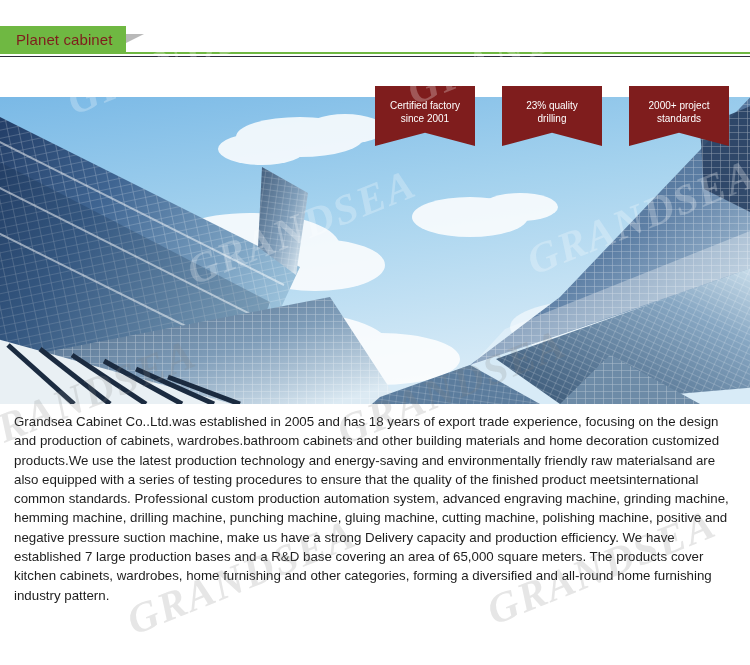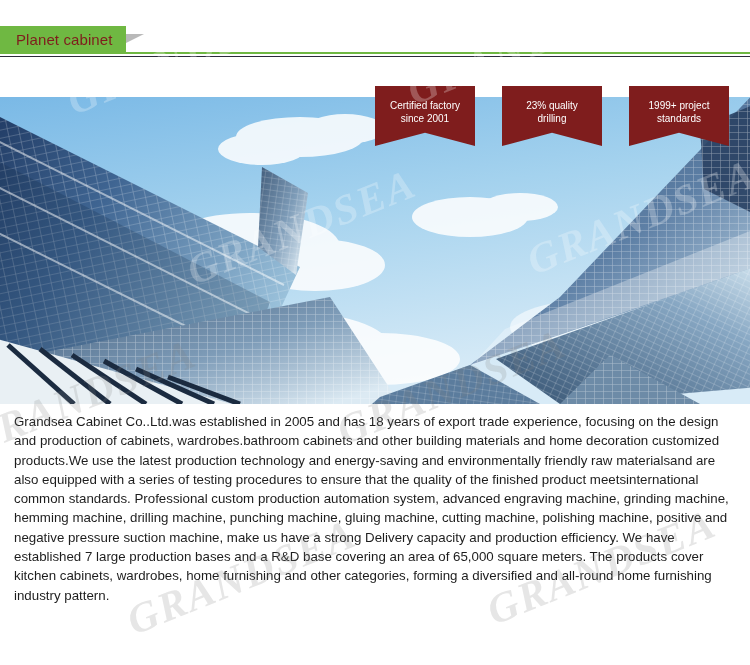--- a/index.html
+++ b/index.html
@@ -218,21 +218,21 @@
   <div class="badges">
     <div class="badge b1">
       <span class="badge-line">Certified factory</span>
       <span class="badge-line">since 2001</span>
     </div>
     <div class="badge b2">
       <span class="badge-line">23% quality</span>
       <span class="badge-line">drilling</span>
     </div>
     <div class="badge b3">
-      <span class="badge-line">1999+ project</span>
+      <span class="badge-line">2000+ project</span>
       <span class="badge-line">standards</span>
     </div>
   </div>
 
   <div class="about">
     <p class="about-body">Grandsea Cabinet Co..Ltd.was established in 2005 and has 18 years of export trade experience, focusing on the design and production of cabinets, wardrobes.bathroom cabinets and other building materials and home decoration customized products.We use the latest production technology and energy-saving and environmentally friendly raw materialsand are also equipped with a series of testing procedures to ensure that the quality of the finished product meetsinternational common standards. Professional custom production automation system, advanced engraving machine, grinding machine, hemming machine, drilling machine, punching machine, gluing machine, cutting machine, polishing machine, positive and negative pressure suction machine, make us have a strong Delivery capacity and production efficiency. We have established 7 large production bases and a R&amp;D base covering an area of 65,000 square meters. The products cover kitchen cabinets, wardrobes, home furnishing and other categories, forming a diversified and all-round home furnishing industry pattern.</p>
   </div>
 
   <div class="wm-layer">
     <span class="wm light" style="left:60px;  top:80px;">GRANDSEA</span>

